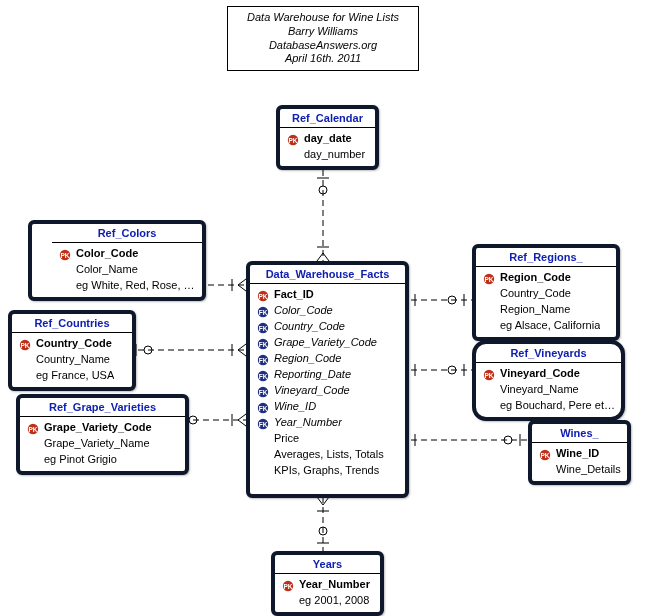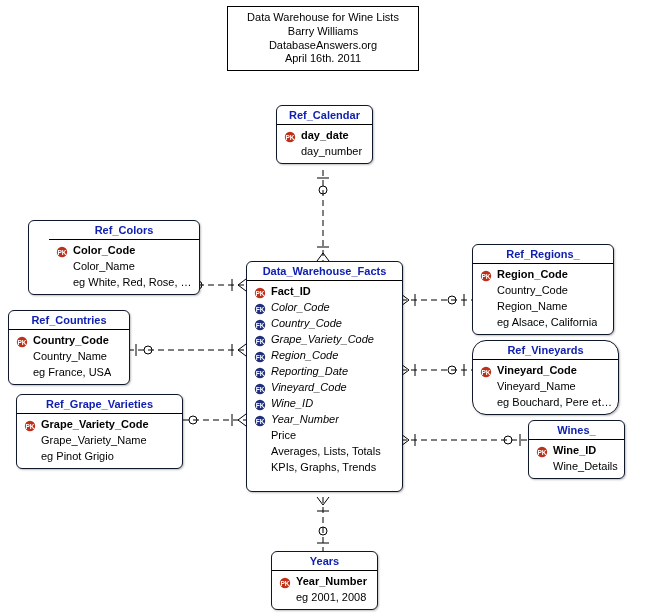--- a/index.html
+++ b/index.html
@@ -21,21 +21,21 @@
   .title-box {
     position: absolute;
     border: 1px solid #000;
     background: #fff;
     text-align: center;
     padding: 4px 10px;
     line-height: 1.25;
   }
   .entity {
     position: absolute;
-    border: 1px solid #0f172a;
+    border: 4px solid #0f172a;
     border-radius: 6px;
     background: #fff;
     box-shadow: 1px 1px 2px rgba(0,0,0,0.25);
     overflow: hidden;
   }
   .entity-header {
     font-weight: bold;
     color: #1020b0;
     text-align: center;
     padding: 3px 6px;
@@ -135,21 +135,21 @@
 
       <line x1="401" y1="440" x2="528" y2="440" stroke-dasharray="6,4"></line>
       <line x1="520" y1="434" x2="520" y2="446"></line>
       <circle cx="508" cy="440" r="4"></circle>
       <line x1="409" y1="440" x2="401" y2="434"></line>
       <line x1="409" y1="440" x2="401" y2="446"></line>
       <line x1="415" y1="434" x2="415" y2="446"></line>
     </g>
   </svg>
 
-  <div class="title-box" style="left:227px; top:6px; width:170px;">
+  <div class="title-box" style="left:227px; top:6px; width:170px;font-style:italic;">
     <div>Data Warehouse for Wine Lists</div>
     <div>Barry Williams</div>
     <div>DatabaseAnswers.org</div>
     <div>April 16th. 2011</div>
   </div>
 
   <div class="entity" style="left:276px; top:105px; width:95px;">
     <div class="entity-header">Ref_Calendar</div>
     <div class="entity-body">
         <div class="row">

